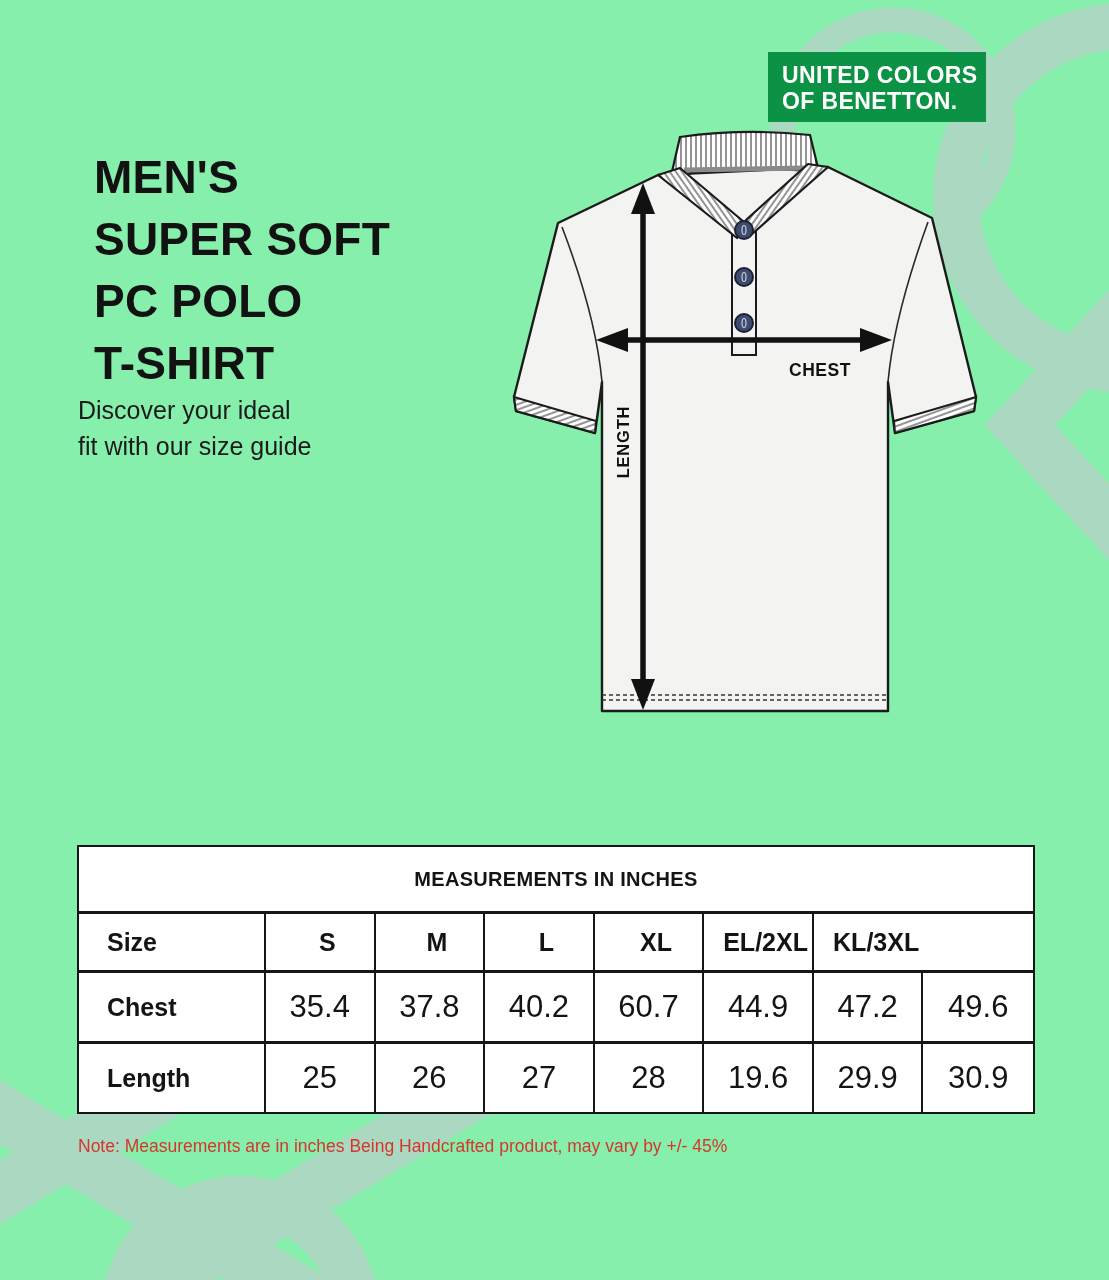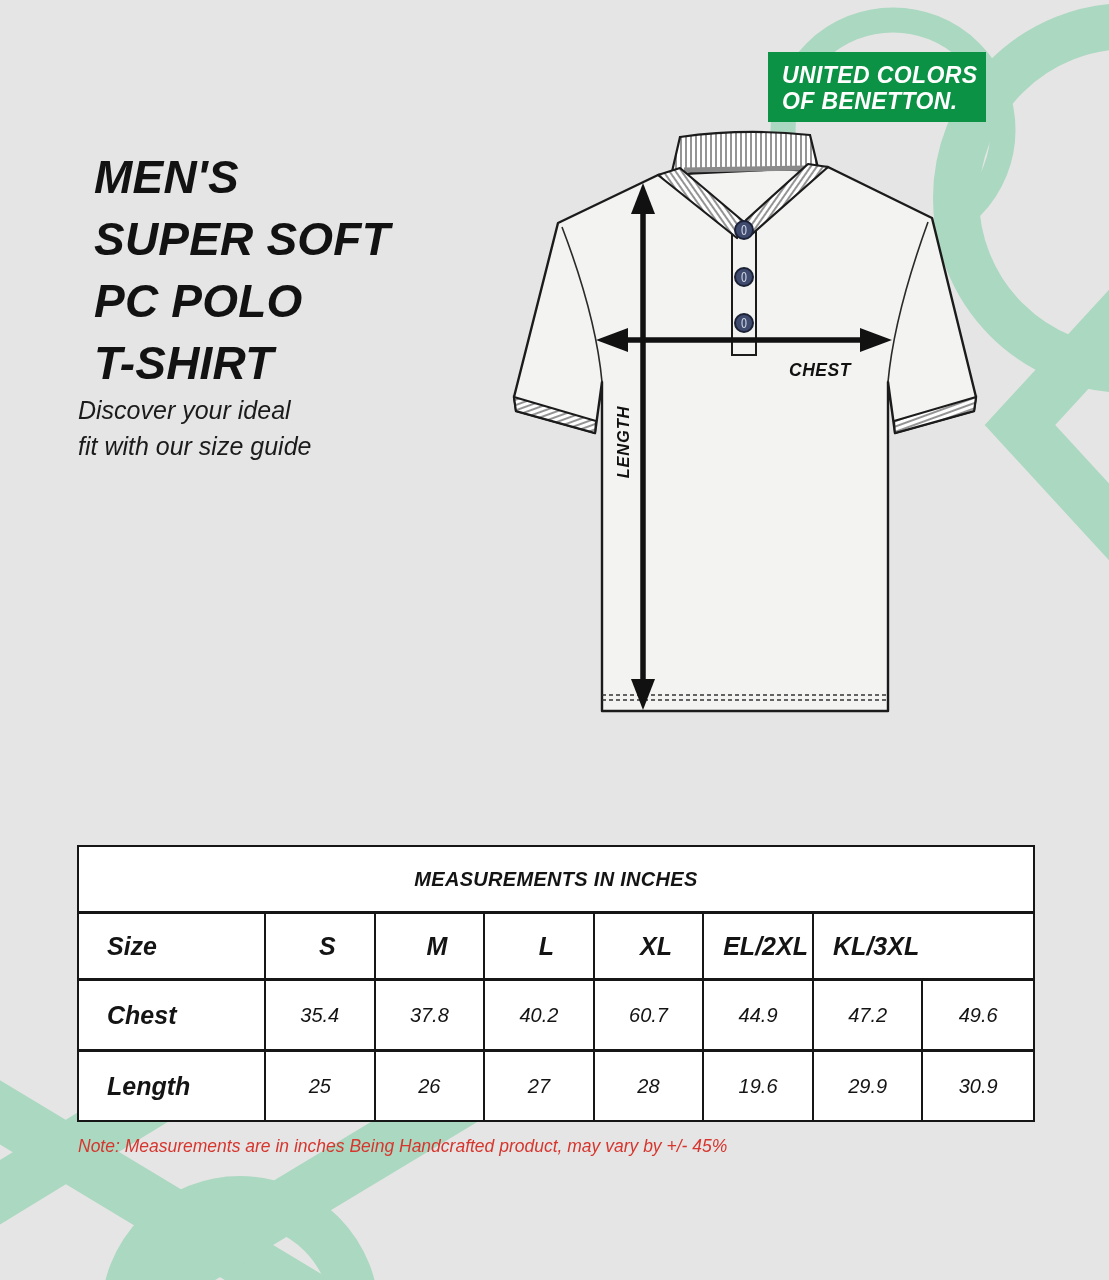--- a/index.html
+++ b/index.html
@@ -1,23 +1,22 @@
 <!DOCTYPE html>
 <html><head>
 <meta charset="utf-8">
 <style>
   html,body{margin:0;padding:0;background:#ffffff;}
   .canvas{
     position:relative;
     width:1109px;height:1280px;
-    background:#e5e5e5;
+    background:#86efac;
     overflow:hidden;
     font-family:"Liberation Sans", sans-serif;
     color:#141414;
-    font-style:italic;
   }
   .decor{position:absolute;left:0;top:0;width:1109px;height:1280px;}
 
   .logo{
     position:absolute;left:768px;top:52px;
     width:218px;height:70px;
     background:#0c9245;
     color:#ffffff;
     padding:10px 0 0 14px;
     box-sizing:border-box;
@@ -46,26 +45,26 @@
     border:2px solid #161616;
     box-sizing:border-box;
   }
   .t-title{
     height:64px;display:flex;align-items:center;justify-content:center;
     font-size:20px;font-weight:700;letter-spacing:0.3px;
     border-bottom:3px solid #161616;
   }
   .t-row{display:grid;grid-template-columns:187px repeat(7,1fr);}
   .t-row + .t-row{border-top:3px solid #161616;}
-  .t-head{height:64px;gap:15px;}
+  .t-head{height:56px;gap:15px;}
   .t-data{height:68px;}
   .t-row > div{
     display:flex;align-items:center;justify-content:center;
     border-right:2px solid #161616;
-    font-size:20px;
+    font-size:31px;
   }
   .t-row > div:last-child{border-right:none;}
   .t-row > div.lbl{justify-content:flex-start;padding-left:28px;font-weight:700;font-size:25px;}
   .t-head > div{font-weight:700;font-size:25px;}
 
   .note{
     position:absolute;left:78px;top:1136px;
     font-size:17.5px;color:#d6362e;font-weight:400;
   }
 </style>

